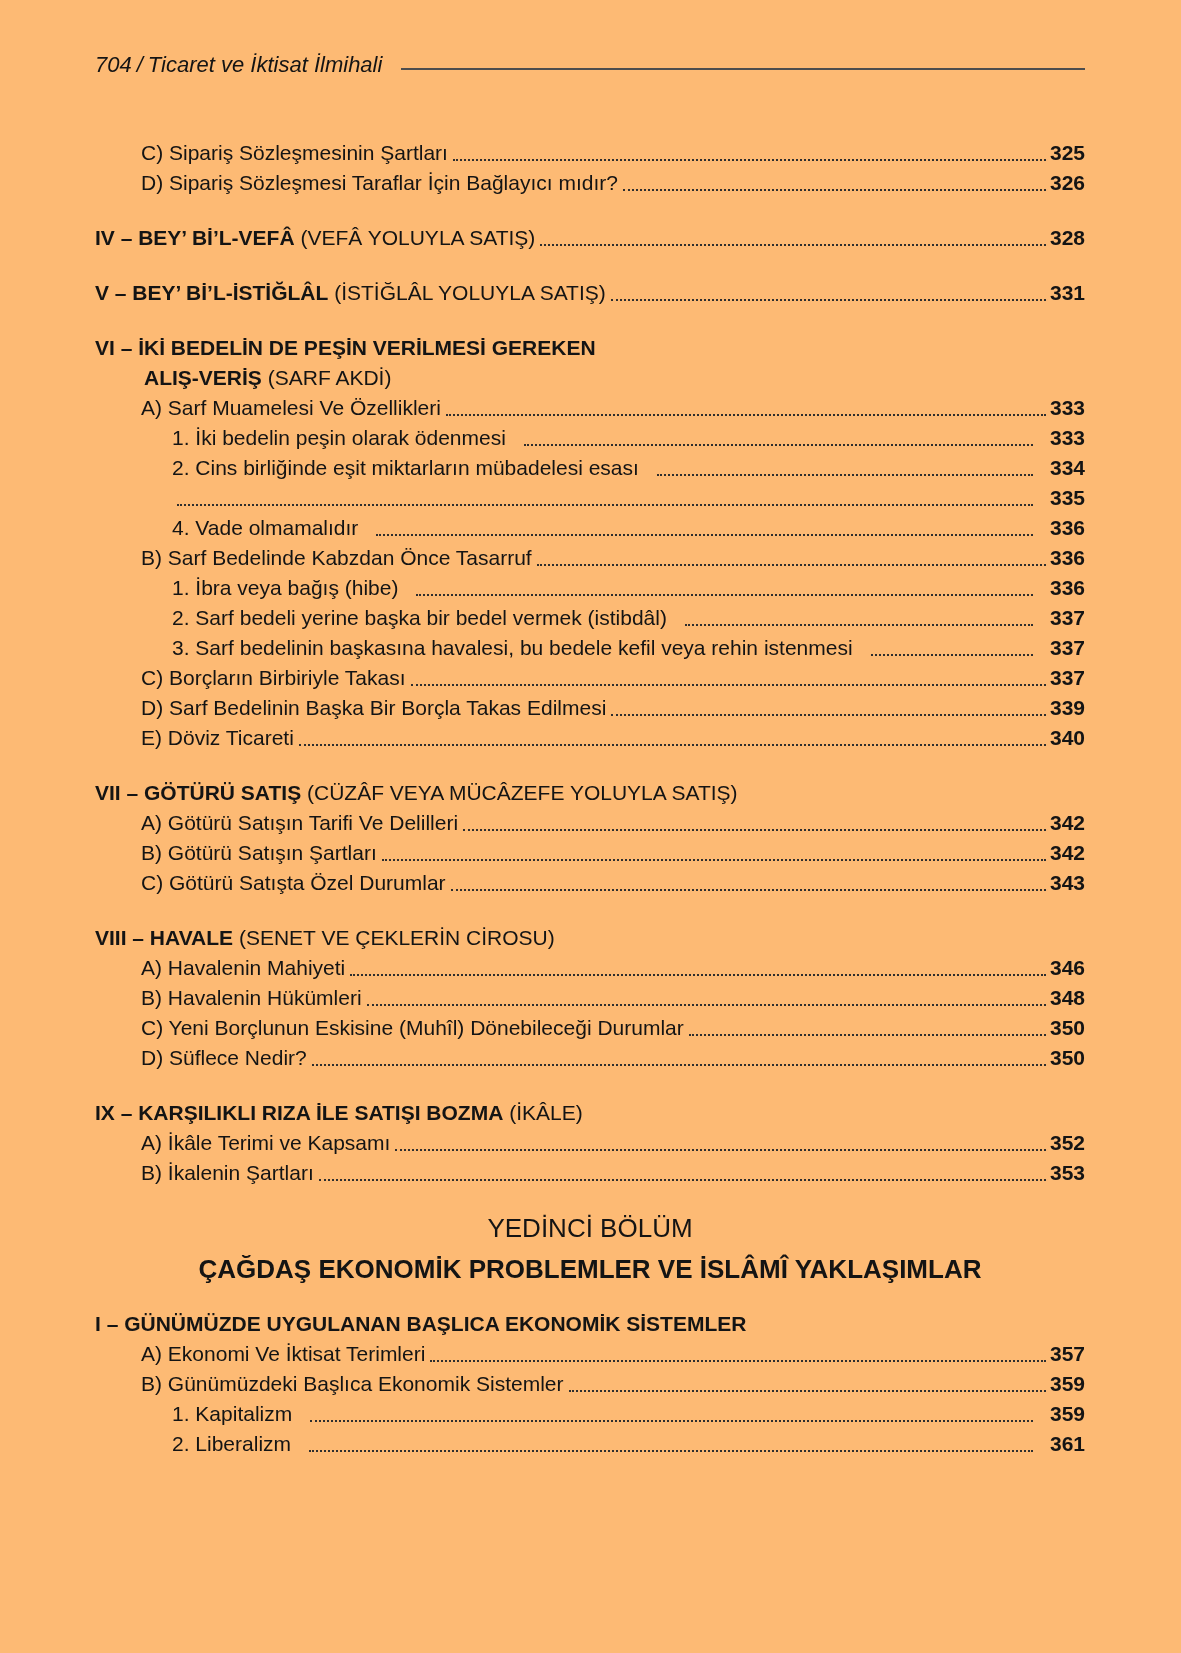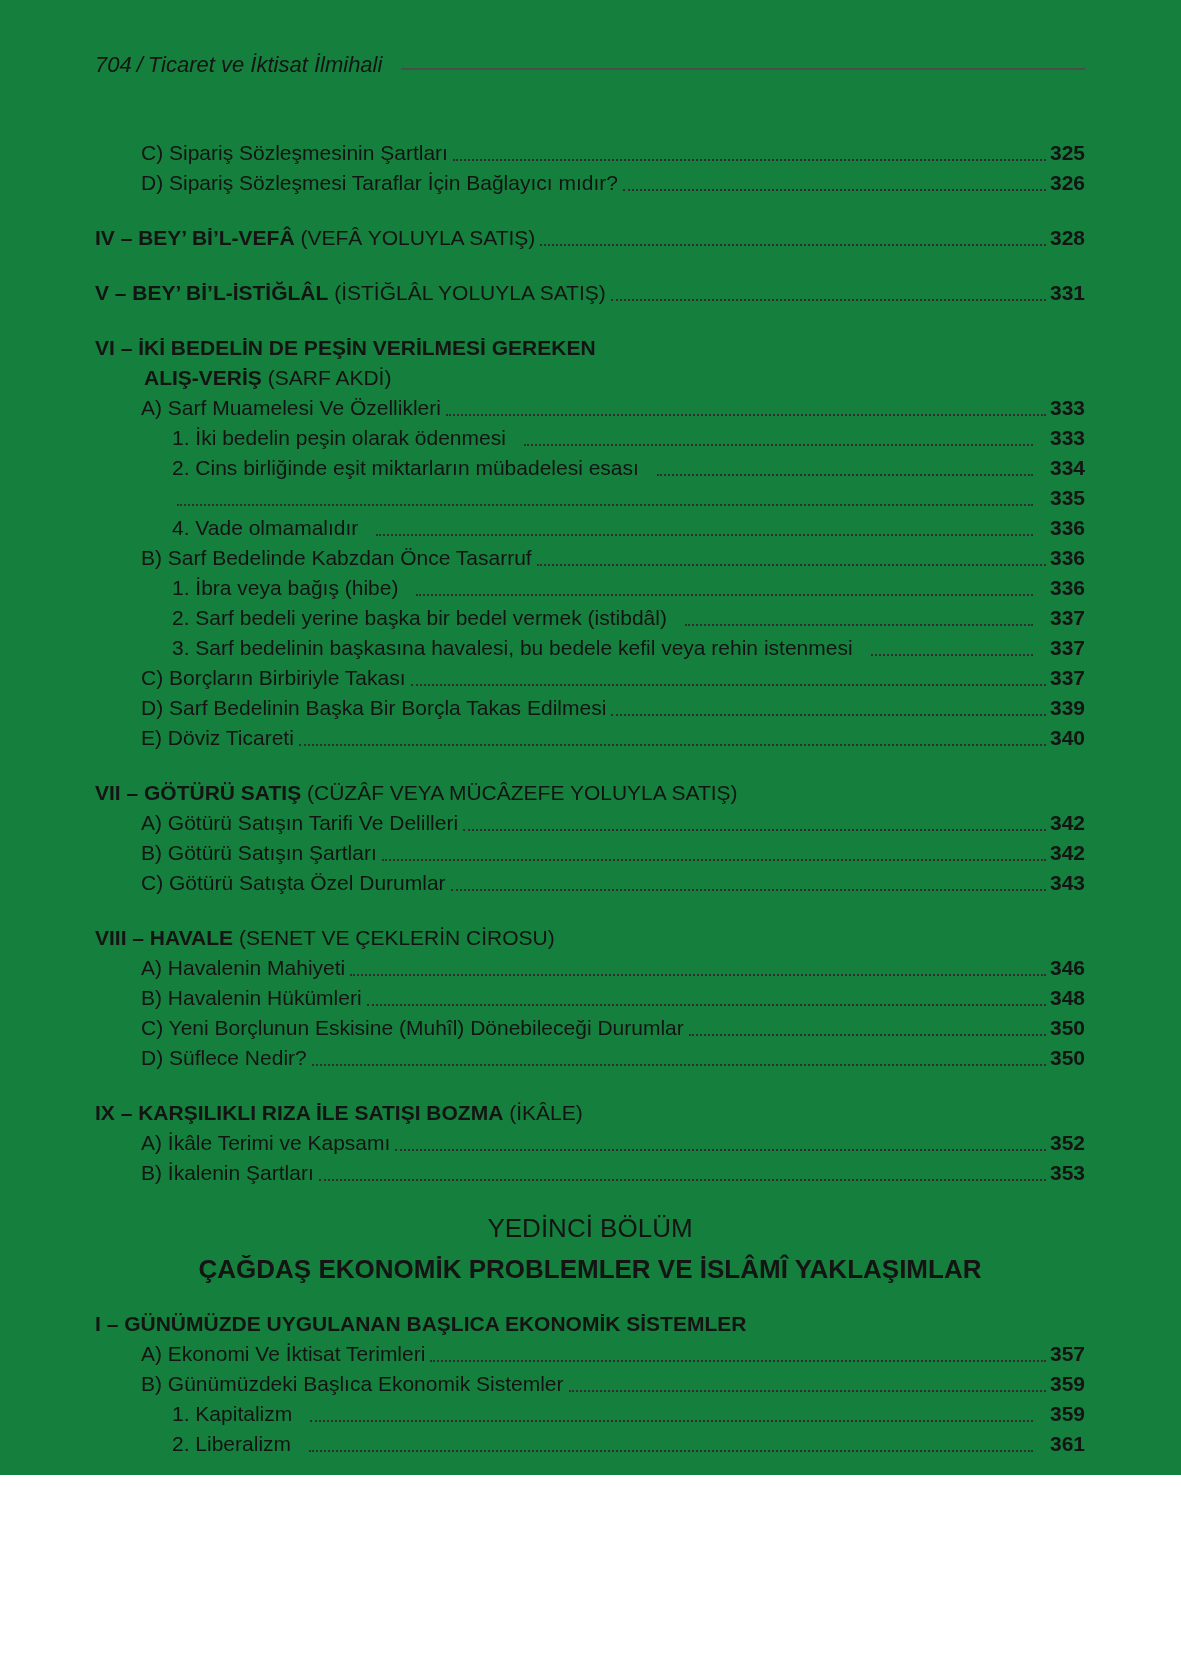--- a/index.html
+++ b/index.html
@@ -6,23 +6,23 @@
   html, body { margin: 0; padding: 0; }
   body {
     width: 1181px;
     height: 1653px;
     background: #ffffff;
     color: #141414;
     font-family: "Liberation Sans", sans-serif;
   }
   .page {
     width: 1181px;
-    height: 1475px;
+    height: 1653px;
     padding: 52px 96px 40px 95px;
-    background: #15803d;
+    background: #fdba74;
   }
   
   .header {
     display: flex;
     align-items: center;
     font-size: 22px;
     font-style: italic;
     margin-bottom: 60px;
     white-space: nowrap;
   }

